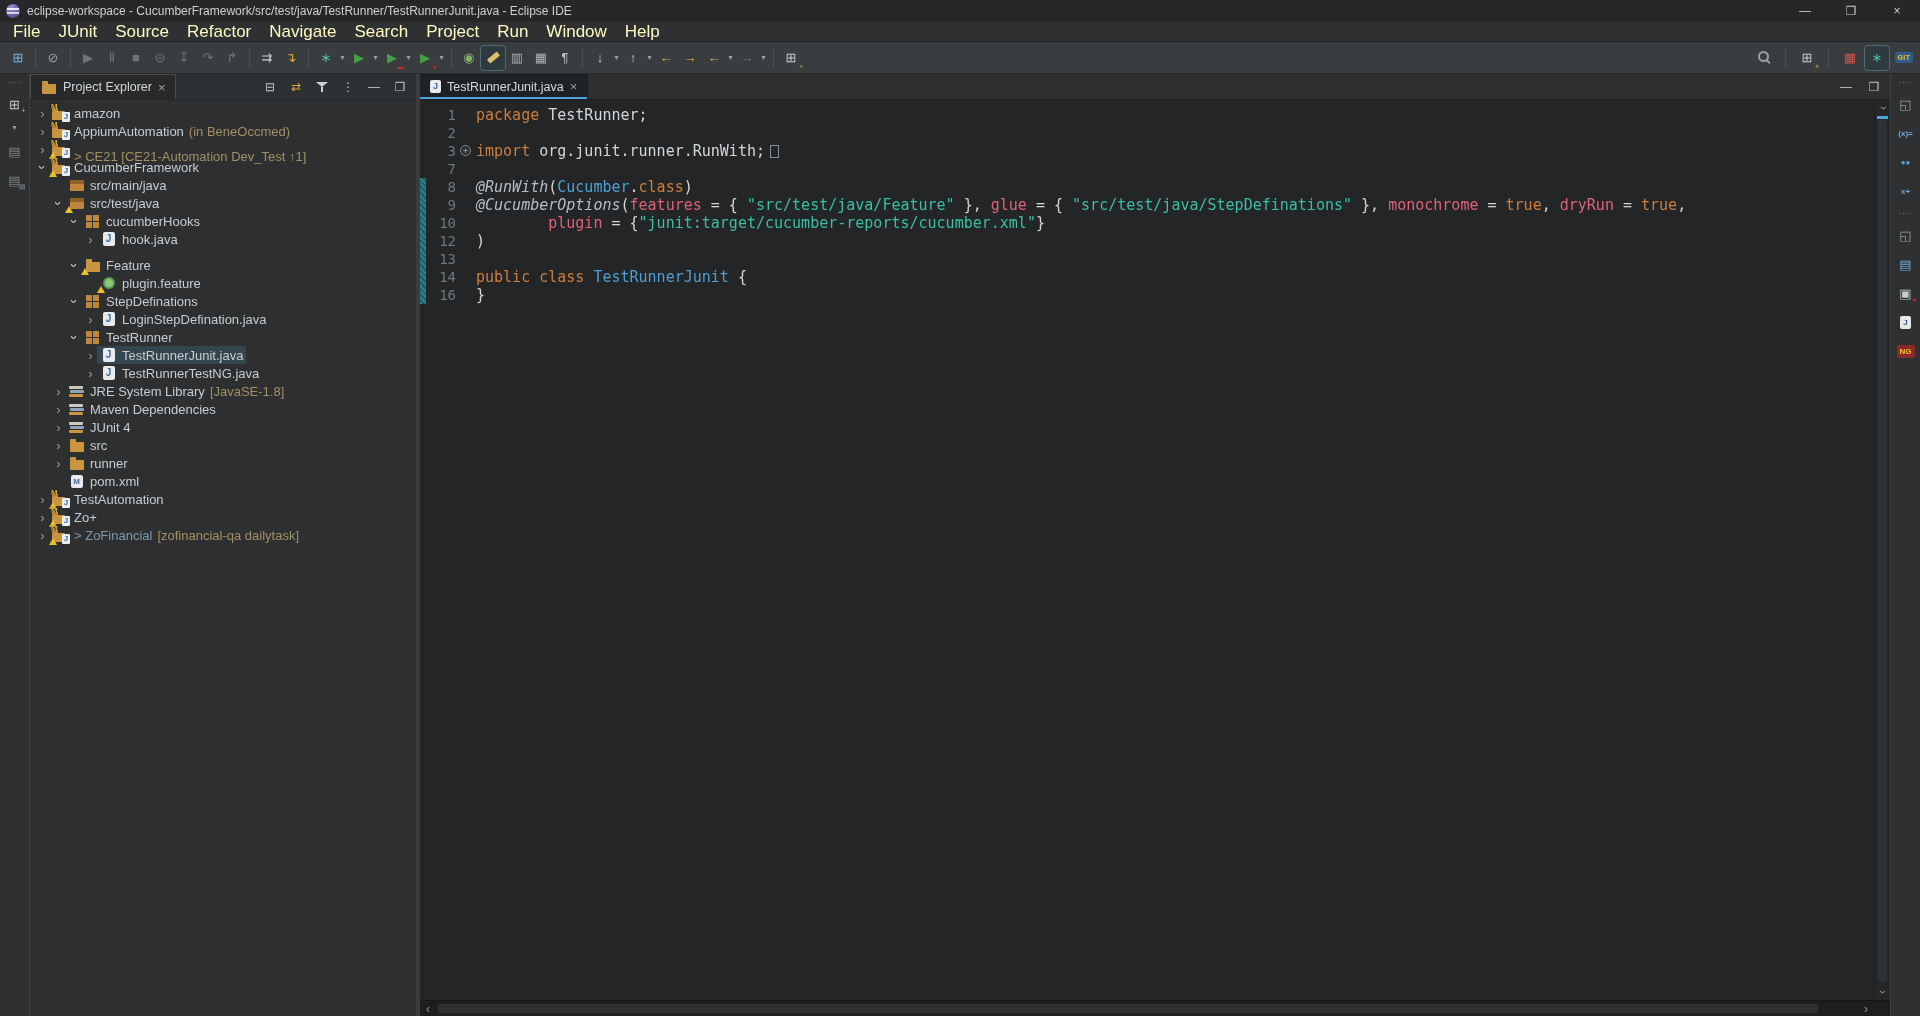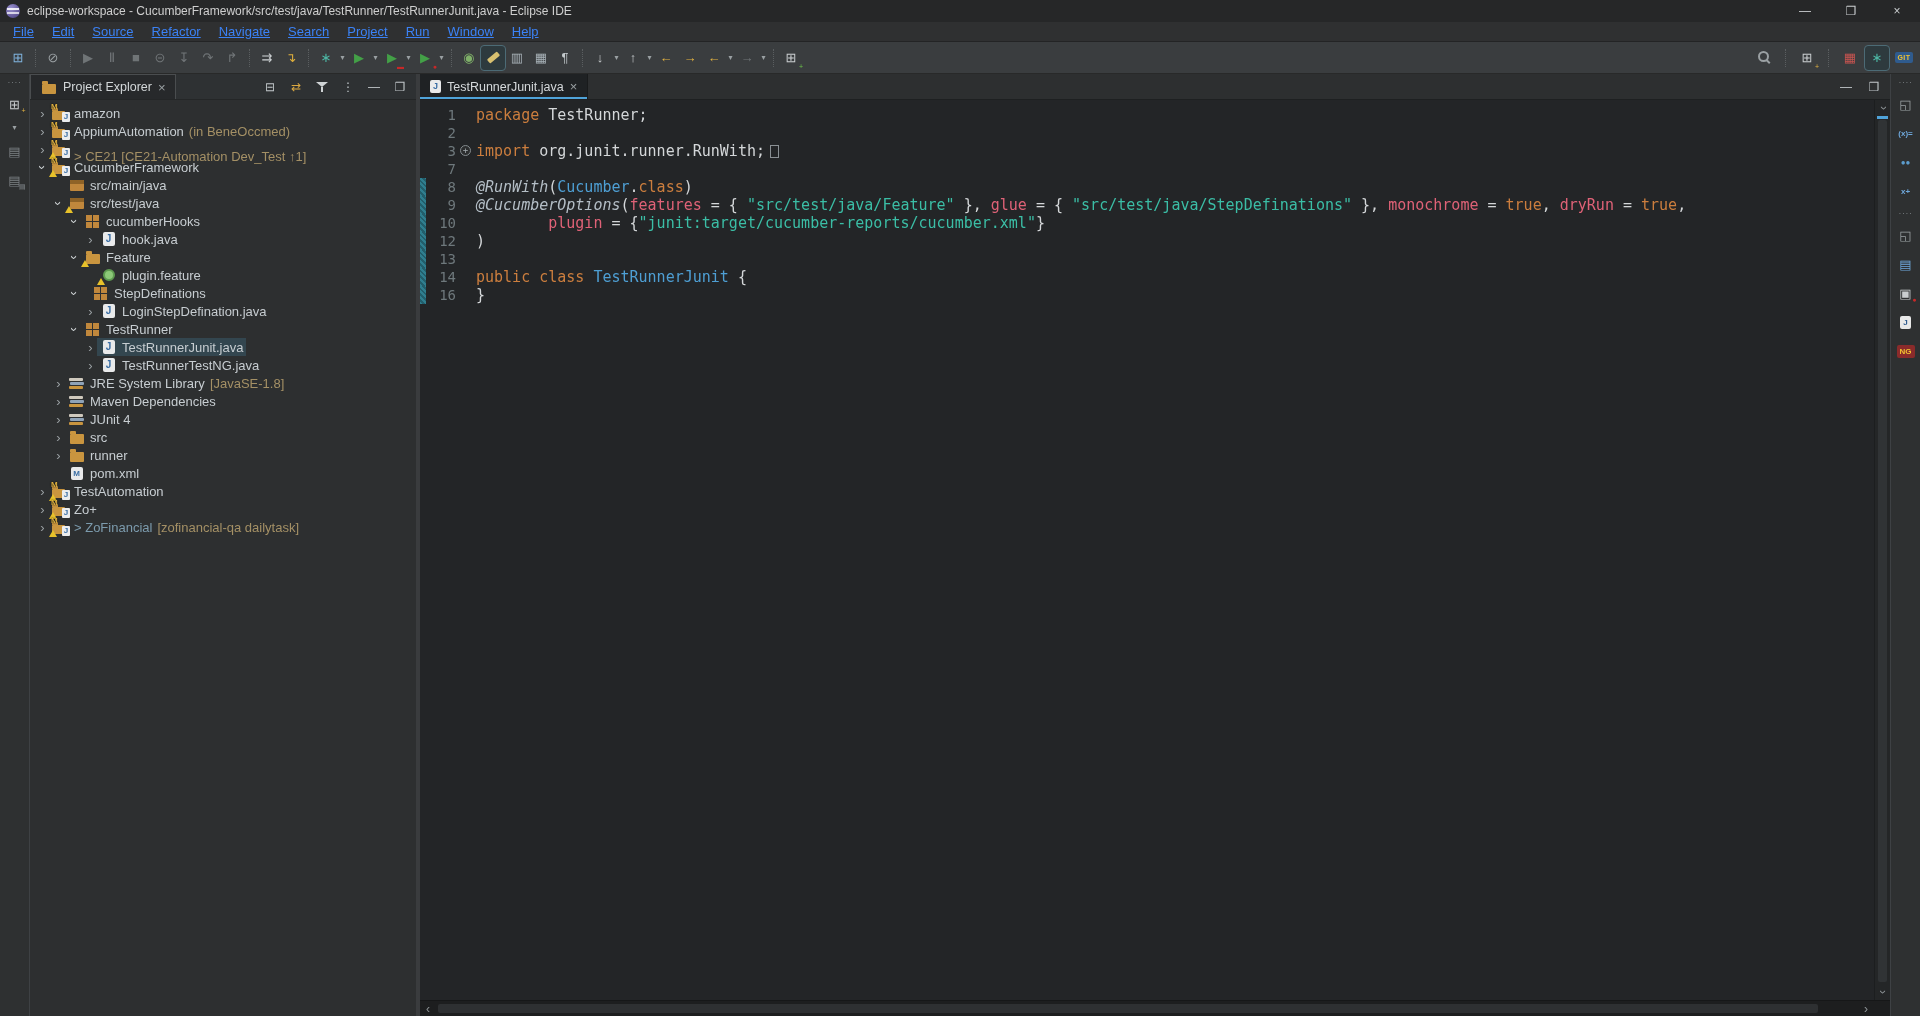--- a/index.html
+++ b/index.html
@@ -14,21 +14,21 @@
     position:relative;overflow:hidden;}
   .ecl-logo::before{content:"";position:absolute;left:1px;right:1px;top:4px;height:2px;background:rgba(255,255,255,.85);}
   .ecl-logo::after{content:"";position:absolute;left:1px;right:1px;top:8px;height:2px;background:rgba(255,255,255,.7);}
   #title-text{font-size:12px;color:#CFCFCF;white-space:nowrap;}
   #win-controls{margin-left:auto;display:flex;height:100%;}
   .winbtn{width:46px;height:100%;display:flex;align-items:center;justify-content:center;
           color:#C9CDCF;font-size:12px;}
 
   
   #menubar{height:20px;background:#2F3031;display:flex;align-items:center;padding-left:4px;border-bottom:1px solid #232425;}
-  .menu-item{padding:0 9px;font-size:13px;color:#3b82f6;height:100%;display:flex;align-items:center;text-decoration:underline;}
+  .menu-item{padding:0 9px;font-size:17px;color:#fef9c3;height:100%;display:flex;align-items:center;}
 
   
   #toolbar{height:32px;background:#3A3D3F;display:flex;align-items:center;padding-left:6px;
            border-bottom:1px solid #282929;position:relative;}
   .tbtn{min-width:24px;height:24px;display:flex;align-items:center;justify-content:center;
         border-radius:3px;position:relative;font-size:13px;flex:none;}
   .tbtn.act{background:#2E3A3E;outline:1px solid #4C6B76;}
   .tbtn.dis{opacity:.55;}
   .tbtn .bdg{position:absolute;right:0;bottom:0;font-size:7px;line-height:1;}
   .tdd{width:9px;color:#9aa0a3;font-size:8px;flex:none;text-align:center;}
@@ -158,21 +158,21 @@
     <span id="title-text">eclipse-workspace - CucumberFramework/src/test/java/TestRunner/TestRunnerJunit.java - Eclipse IDE</span>
     <div id="win-controls">
         <div class="winbtn">—</div>
         <div class="winbtn">❐</div>
         <div class="winbtn">×</div>
       </div>
   </div>
 
   <div id="menubar">
       <div class="menu-item">File</div>
-      <div class="menu-item">Edit</div>
+      <div class="menu-item">JUnit</div>
       <div class="menu-item">Source</div>
       <div class="menu-item">Refactor</div>
       <div class="menu-item">Navigate</div>
       <div class="menu-item">Search</div>
       <div class="menu-item">Project</div>
       <div class="menu-item">Run</div>
       <div class="menu-item">Window</div>
       <div class="menu-item">Help</div>
     </div>
 
@@ -348,41 +348,41 @@
           </div>
           <div class="trow" style="padding-left: 54px;">
             <span class="tw closed">›</span>
             <span class="rowc">
               <span class="ti">
                 <span class="ti-java">J</span>
               </span>
               <span class="tlabel">hook.java</span>
             </span>
           </div>
-          <div class="trow" style="padding-left: 38px;">
+          <div class="trow" style="padding-left: 38px; margin-top: 8px;">
             <span class="tw open">›</span>
             <span class="rowc">
               <span class="ti">
                 <span class="ti-folder"></span>
                 <span class="ov-warn"></span>
               </span>
               <span class="tlabel">Feature</span>
             </span>
           </div>
           <div class="trow" style="padding-left: 54px;">
             <span class="tw none">›</span>
             <span class="rowc">
               <span class="ti">
                 <span class="ti-feature"></span>
                 <span class="ov-warn"></span>
               </span>
               <span class="tlabel">plugin.feature</span>
             </span>
           </div>
-          <div class="trow" style="padding-left: 38px; gap: 8px;">
+          <div class="trow" style="padding-left: 38px;">
             <span class="tw open">›</span>
             <span class="rowc">
               <span class="ti">
                 <span class="ti-pkg"></span>
               </span>
               <span class="tlabel">StepDefinations</span>
             </span>
           </div>
           <div class="trow" style="padding-left: 54px;">
             <span class="tw closed">›</span>

